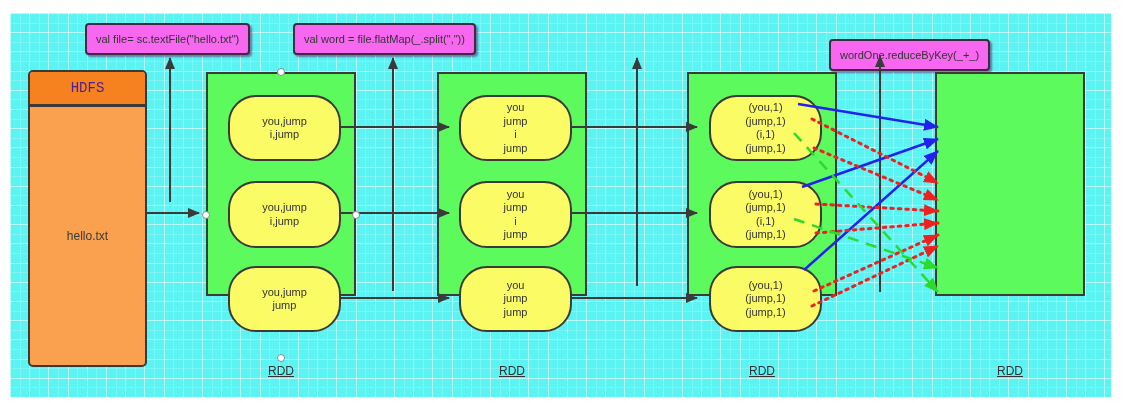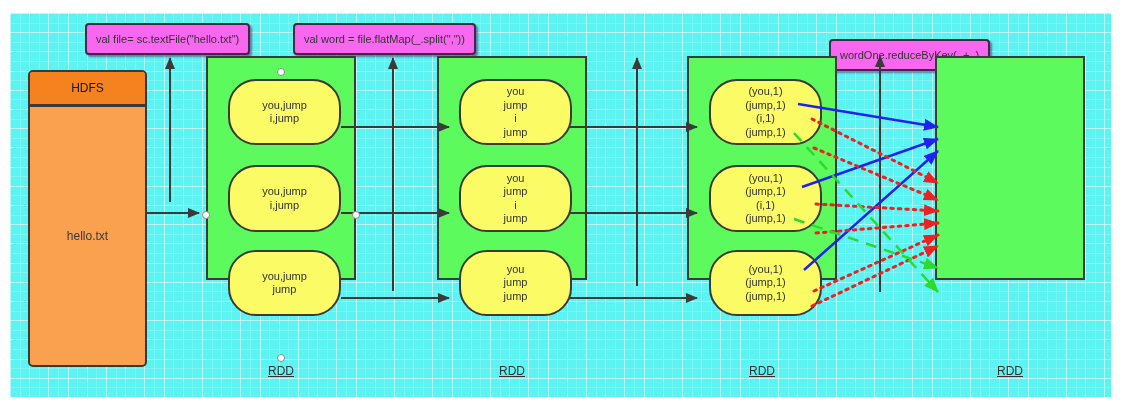--- a/index.html
+++ b/index.html
@@ -27,28 +27,28 @@
   }
   .hdfs-box{
     position:absolute;left:28px;top:70px;width:115px;height:293px;
     border:2px solid var(--stroke,#3a3a3a);border-radius:5px;overflow:hidden;
     background:var(--orange_body,#f9a14e);
   }
   .hdfs-header{
     height:32px;background:var(--orange_header,#f5821f);
     border-bottom:3px solid var(--stroke,#3a3a3a);
     display:flex;align-items:center;justify-content:center;
-    font-size:12px;color:#0f172a;
+    font-size:14px;color:#4c1d95;font-family:Liberation Mono, monospace;
   }
   .hdfs-body{
     position:absolute;top:35px;left:0;right:0;bottom:0;
     display:flex;align-items:center;justify-content:center;font-size:12px;
   }
   .rddbox{
-    position:absolute;top:56px;width:150px;height:224px;
+    position:absolute;top:72px;width:150px;height:224px;
     background:var(--box_green,#5dfa5d);
     border:2px solid var(--stroke,#3a3a3a);
     box-sizing:border-box;
   }
   .pill{
     position:absolute;left:20px;width:113px;
     background:var(--pill_yellow,#fbfb66);
     border:2px solid var(--stroke,#3a3a3a);border-radius:28px;
     display:flex;align-items:center;justify-content:center;
     box-sizing:border-box;

